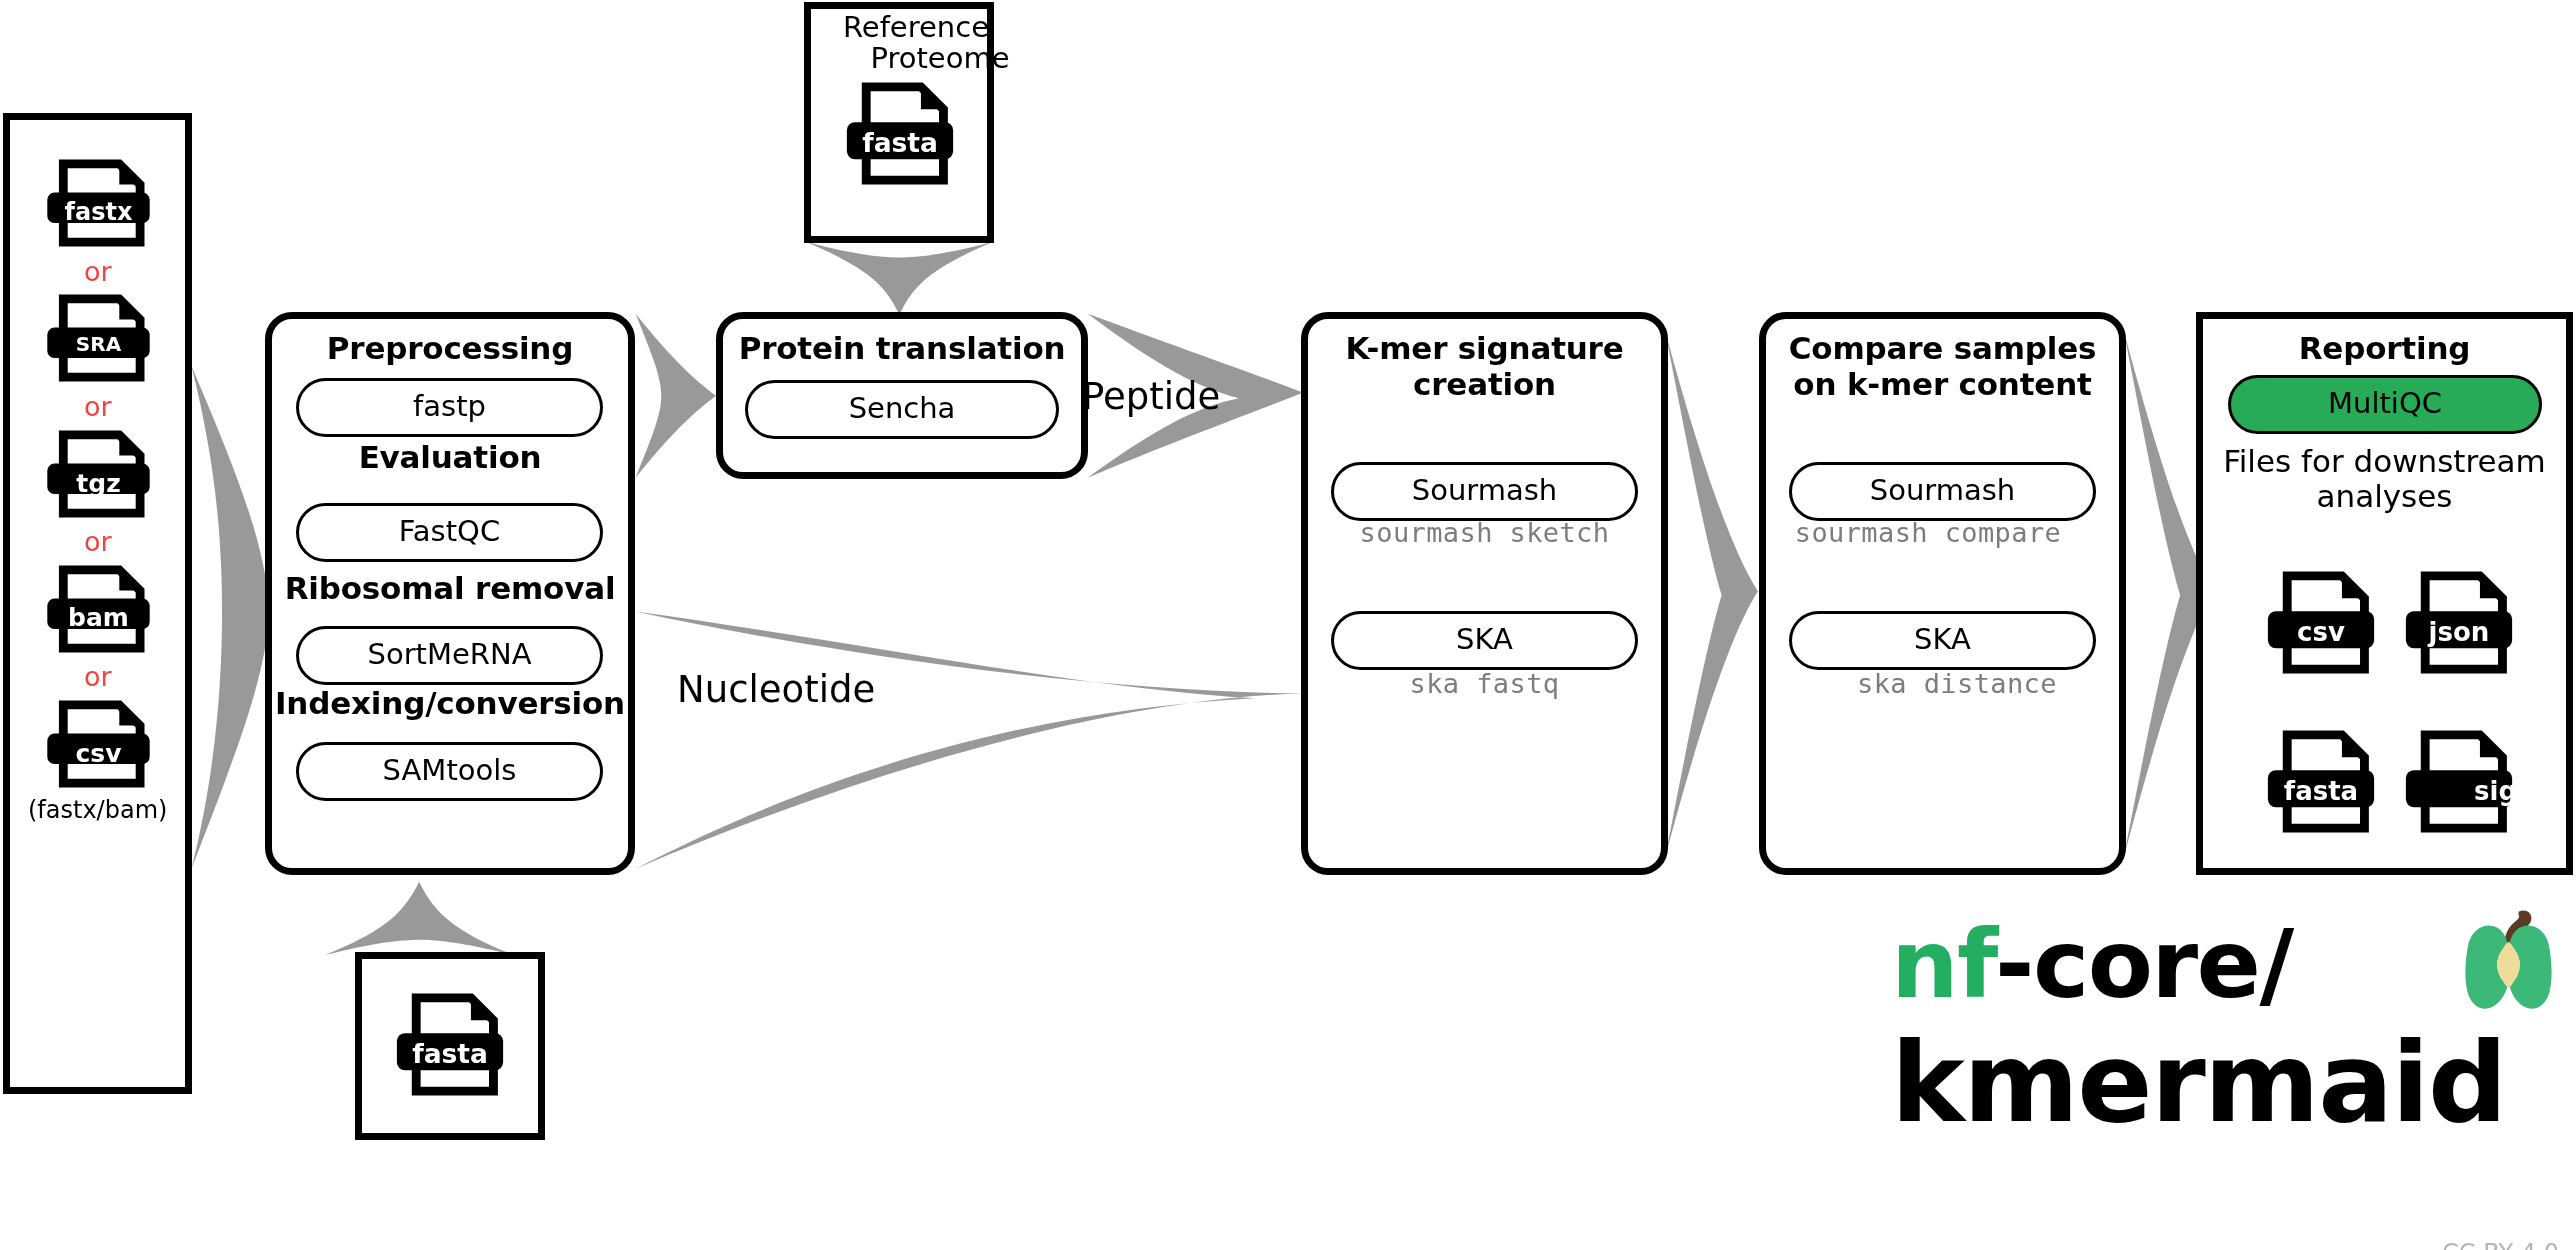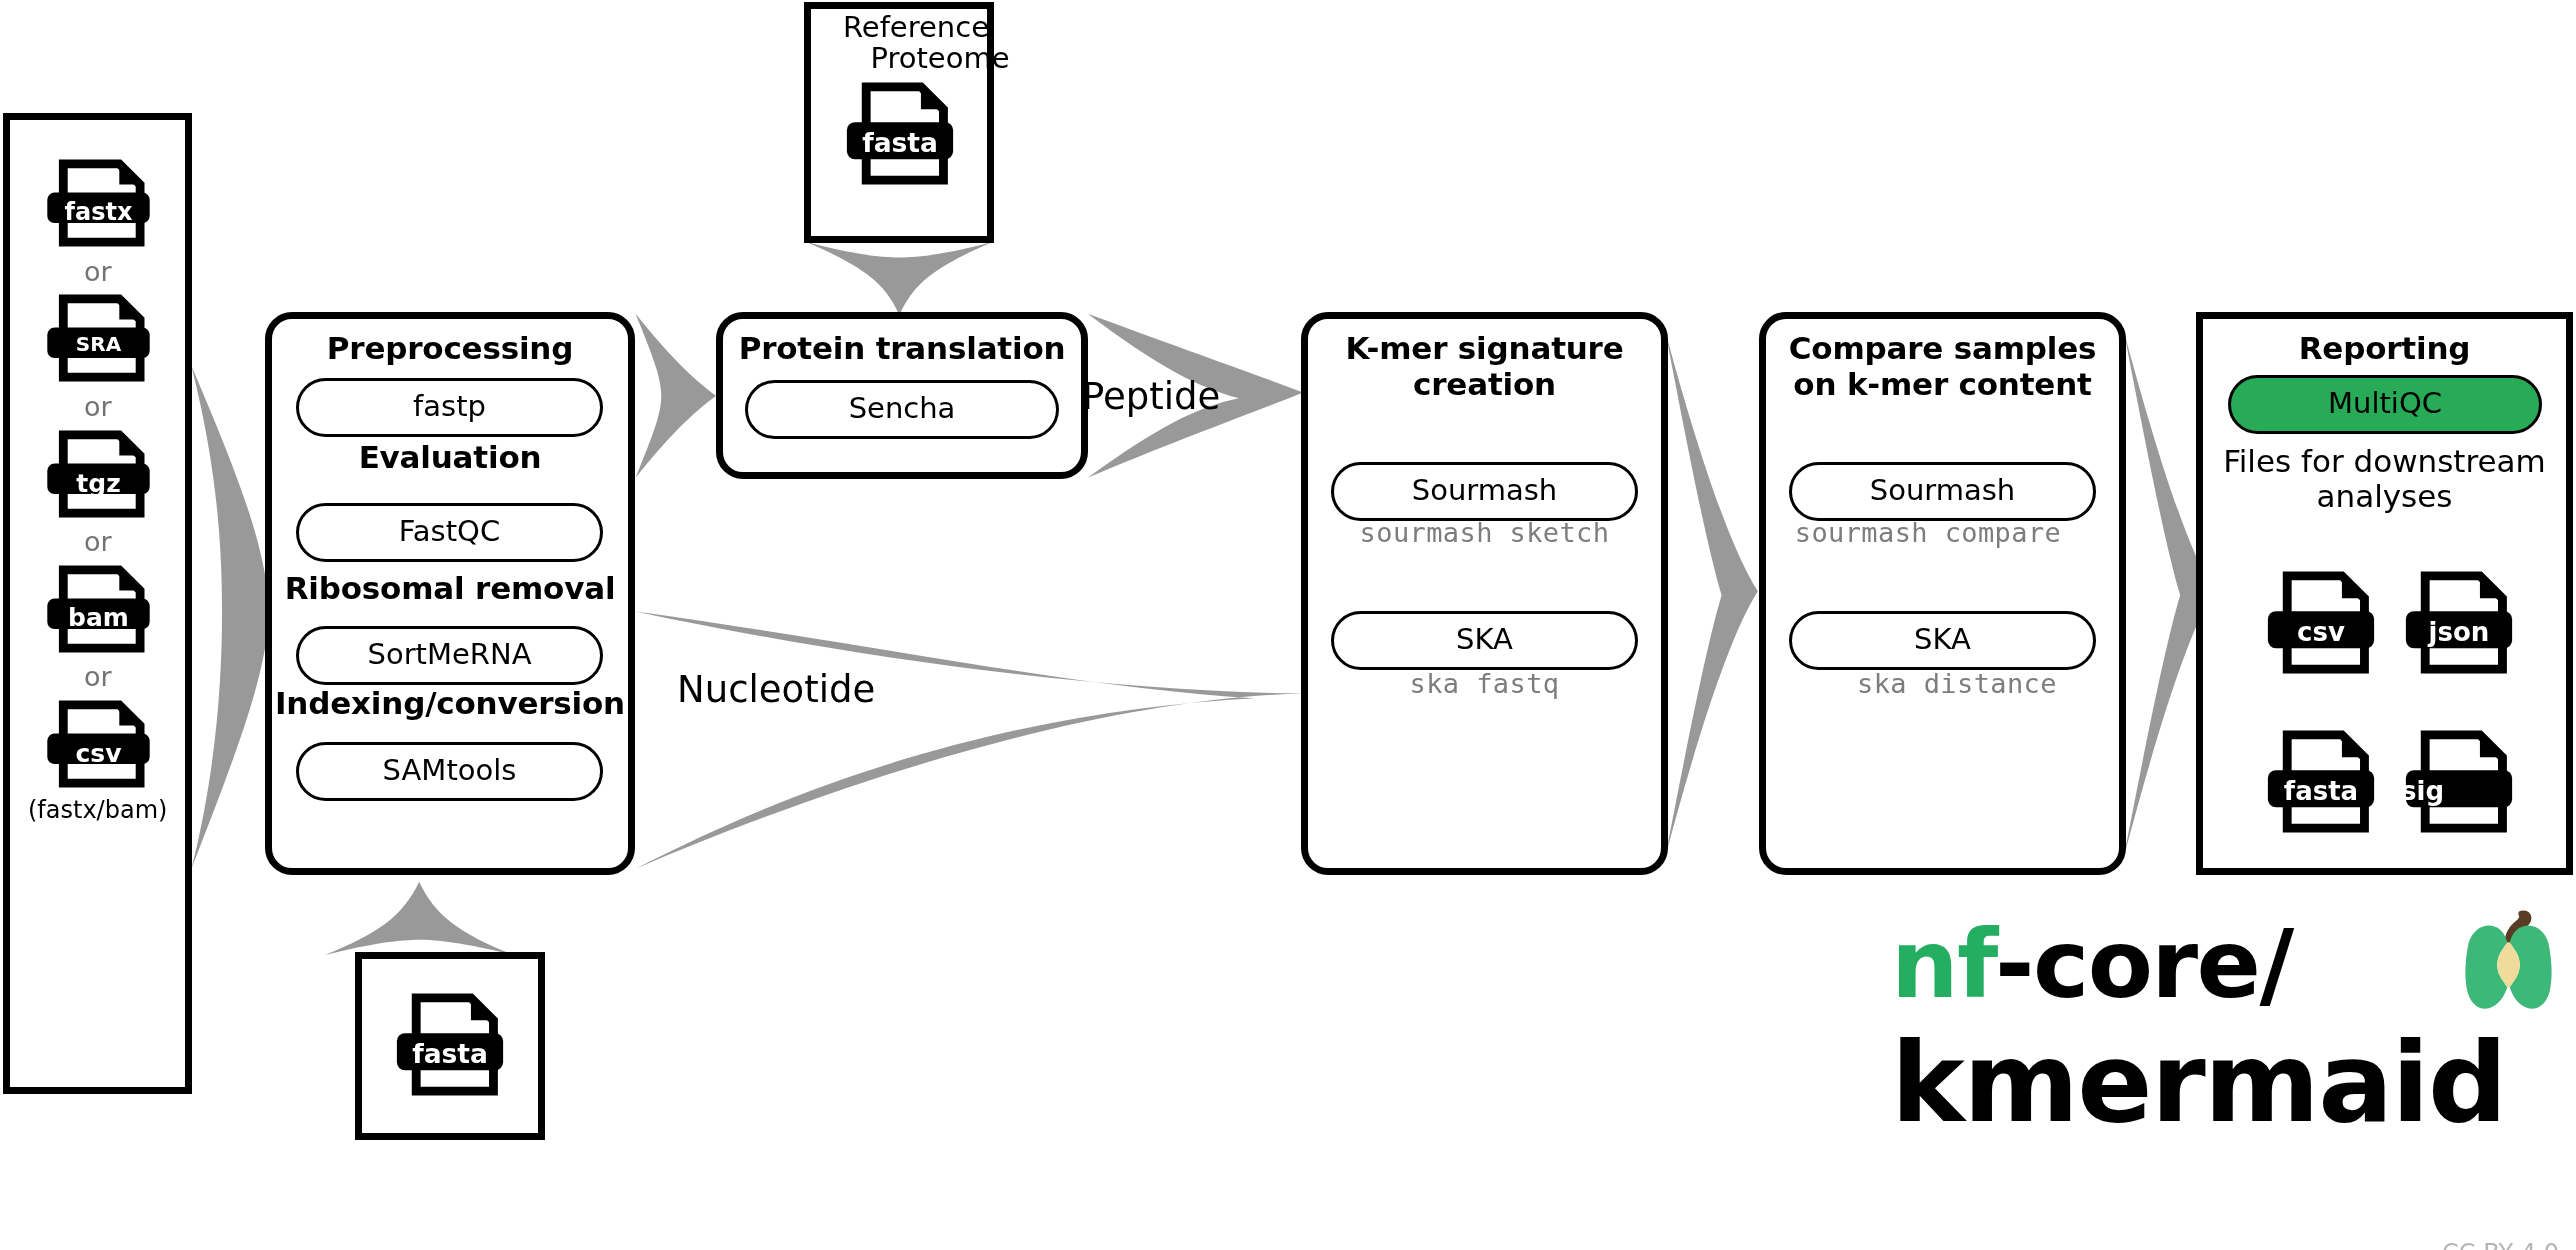--- a/index.html
+++ b/index.html
@@ -30,21 +30,21 @@
 
   
   .pill{
     display:block;margin:0 auto;border:3.2px solid #000;border-radius:804px;
     background:#fff;text-align:center;color:#000;
     font-size:29px;line-height:1;padding:11.3px 0 13px 0;box-sizing:border-box;
   }
   .pill.green{background:#28ab56;border-color:#000;}
 
   
-  .ortxt{text-align:center;font-size:27px;color:#737373;}
+  .ortxt{text-align:center;font-size:27px;color:#ef4444;}
 
   .smalltxt{text-align:center;font-size:24px;color:#000;}
 
   
   .arrlabel{position:absolute;font-size:37px;color:#000;white-space:nowrap;}
 
   
   .logo{position:absolute;}
   .logo .l1{
     font-size:95px;font-weight:bold;letter-spacing:-1.6px;line-height:1;
@@ -232,21 +232,21 @@
       <rect x="6" y="50" width="132" height="46" rx="10" fill="#000"></rect>
     </svg>
     <div class="lbl" style="position:absolute;left:0;top:46px;width:116px;color:#fff;font-weight:bold;font-size:26px;text-align:center;">fasta</div>
   </div>
   <div style="position:absolute;left:2401px;top:730px;width:116px;height:103px;">
     <svg viewBox="0 0 144 128" width="116" height="103">
       <path d="M30 6 H98 L126 34 V122 H30 Z" fill="#fff" stroke="#000" stroke-width="11"></path>
       <path d="M98 6 L126 34 H98 Z" fill="#000"></path>
       <rect x="6" y="50" width="132" height="46" rx="10" fill="#000"></rect>
     </svg>
-    <div class="lbl" style="position:absolute;left:0;top:46px;width:116px;color:#fff;font-weight:bold;font-size:26px;text-align:left;">sig</div>
+    <div class="lbl" style="position:absolute;left:0;top:46px;width:116px;color:#fff;font-weight:bold;font-size:26px;text-align:right;">sig</div>
   </div>
 
   <div class="logo" style="left:1891px;top:917px;">
     <div class="l1">
       <span class="gn">nf</span><span class="bk">-core/</span>
     </div>
     <div class="l2" style="margin-top:14.5px;">kmermaid</div>
   </div>
 
   <svg style="position:absolute;left:2462px;top:907px;width:93px;height:114px;" viewBox="0 0 115 142">

